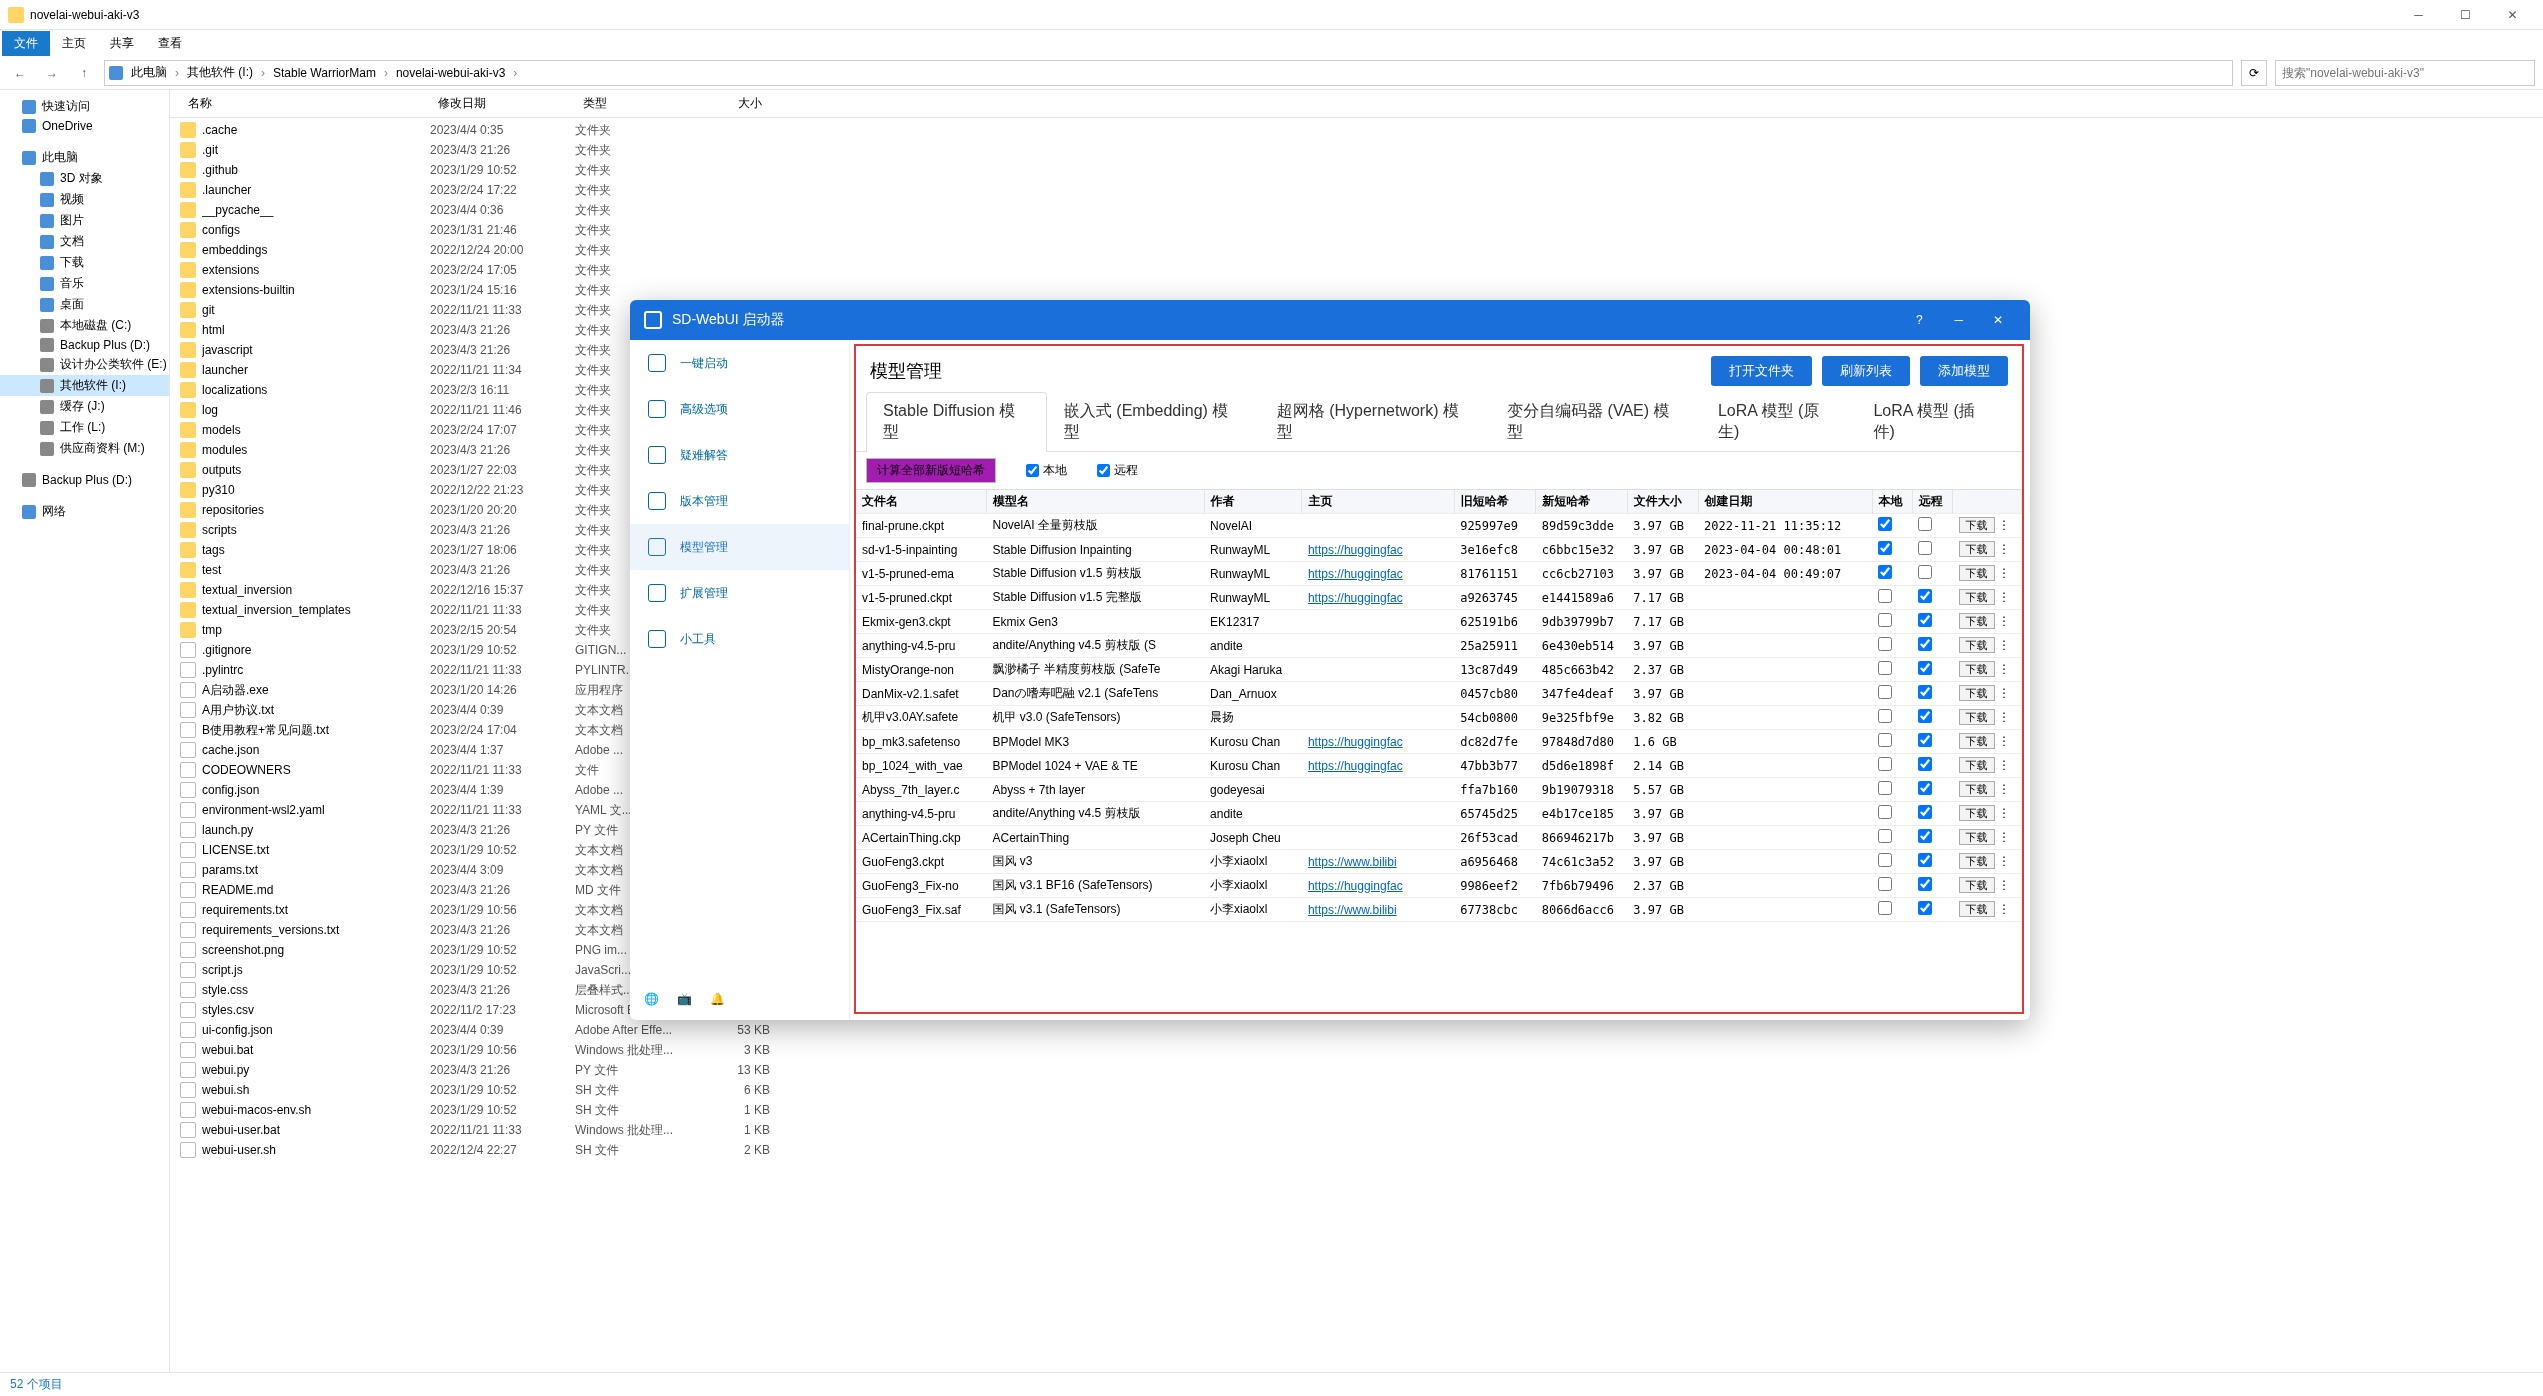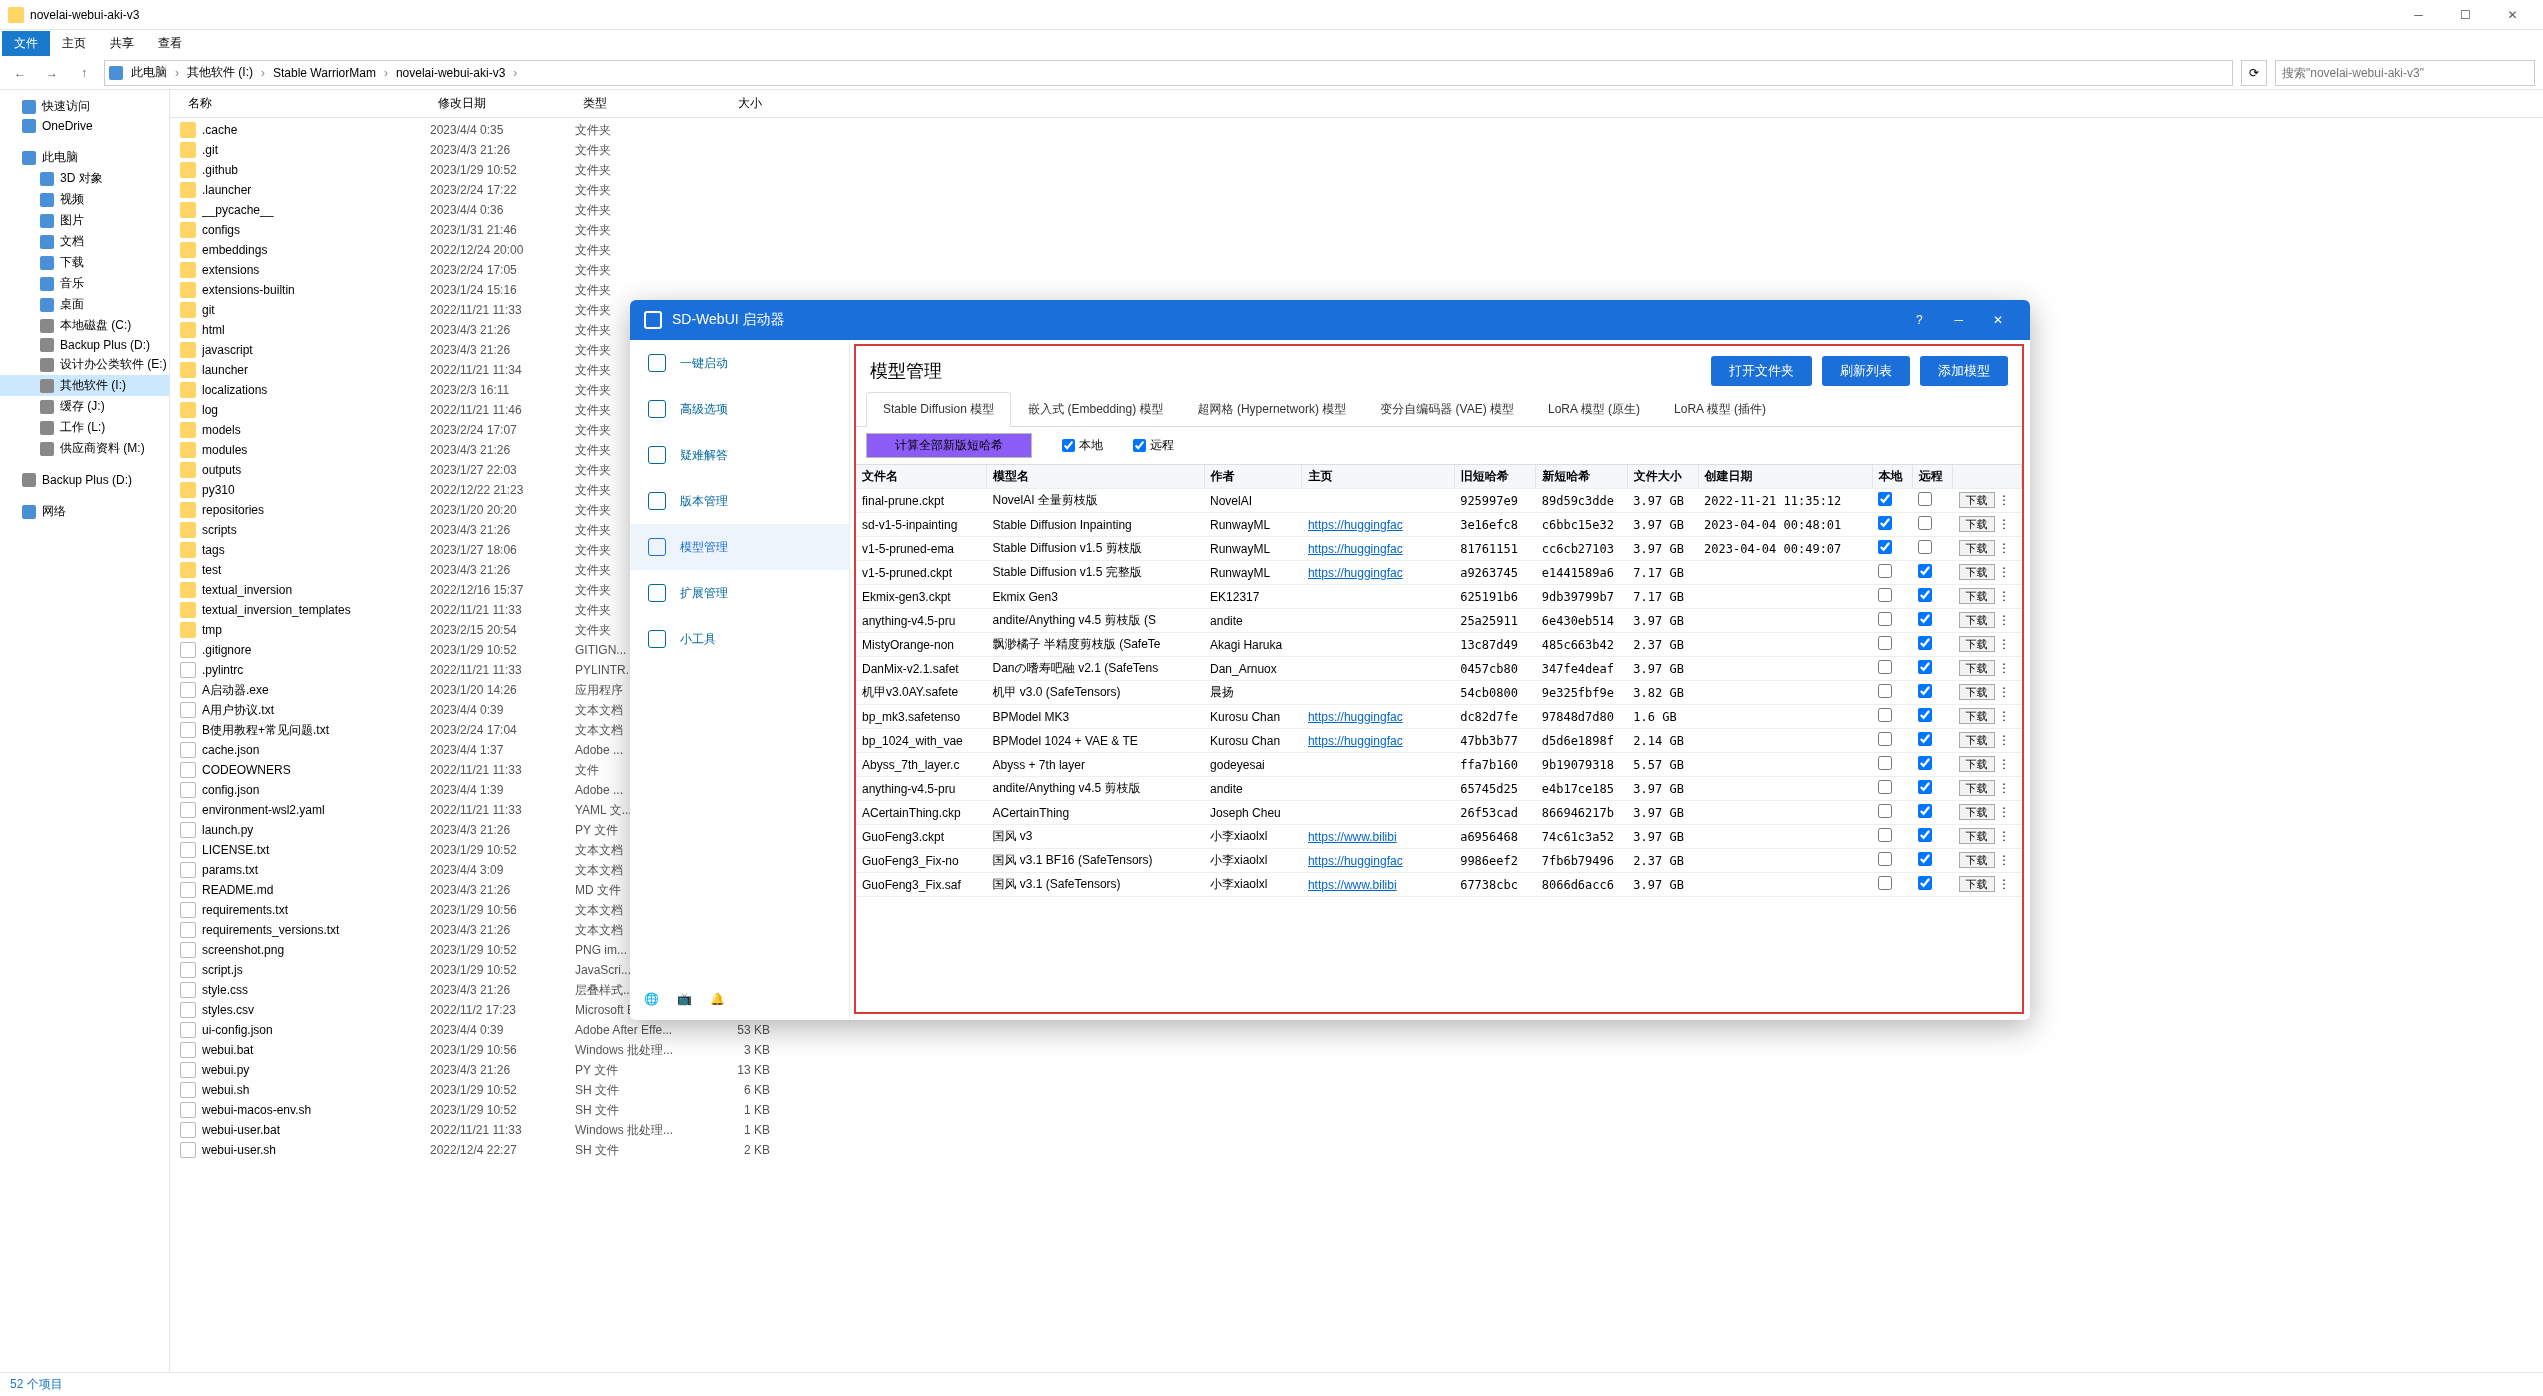--- a/index.html
+++ b/index.html
@@ -52,24 +52,24 @@
 .side{width:220px;border-right:1px solid #eee;display:flex;flex-direction:column}
 .side .sitem{height:46px;display:flex;align-items:center;padding:0 18px;gap:14px;cursor:pointer;color:#0369a1;font-size:13px}
 .side .sitem.sel{background:#eef4fc;color:#1a6fd8}
 .side .sitem .sic{width:18px;height:18px;border:1.5px solid currentColor;border-radius:3px}
 .side .bottom{margin-top:auto;padding:14px;display:flex;gap:18px;color:#888}
 .main{flex:1;display:flex;flex-direction:column;overflow:hidden;border:2px solid #d83b3b;margin:4px 6px 6px 4px}
 .main-head{display:flex;align-items:center;padding:10px 14px 6px;gap:10px}
 .main-head h2{font-size:18px;font-weight:500;flex:1}
 .btn{background:#1a6fd8;color:#fff;padding:6px 18px;border-radius:3px;cursor:pointer;font-size:13px}
 .tabs{display:flex;border-bottom:1px solid #ddd;padding:0 10px}
-.tabs .tab{padding:8px 16px;border:1px solid transparent;border-bottom:none;cursor:pointer;font-size:12px;color:#333}
+.tabs .tab{padding:8px 16px;border:1px solid transparent;border-bottom:none;cursor:pointer;font-size:16px;color:#333}
 .tabs .tab.active{border-color:#ddd;background:#fff;margin-bottom:-1px;border-radius:4px 4px 0 0}
 .toolbar{display:flex;align-items:center;padding:6px 10px;gap:30px}
-.toolbar .tbtn{border:1px solid #bbb;padding:3px 28px;background:#8b5cf6;cursor:pointer}
+.toolbar .tbtn{border:1px solid #bbb;padding:3px 10px;background:#a21caf;cursor:pointer}
 .toolbar label{display:flex;align-items:center;gap:4px}
 .grid{flex:1;overflow:auto;border-top:1px solid #ddd;font-family:Consolas,monospace;font-size:12px}
 .grid table{width:100%;border-collapse:collapse}
 .grid th,.grid td{padding:3px 6px;text-align:left;border-bottom:1px solid #eee;white-space:nowrap;overflow:hidden}
 .grid th{background:#f5f7fa;font-weight:700;position:sticky;top:0;border-right:1px solid #e5e5e5}
 .grid td.mono{font-family:Consolas,monospace}
 .grid td a{color:#0066cc;text-decoration:underline}
 .grid .chk{width:14px;height:14px}
 .grid .dlbtn{border:1px solid #aaa;background:#f3f3f3;padding:1px 6px;font-size:11px}
 .c-fname{width:120px}.c-mname{width:200px}.c-author{width:90px}.c-home{width:140px}

